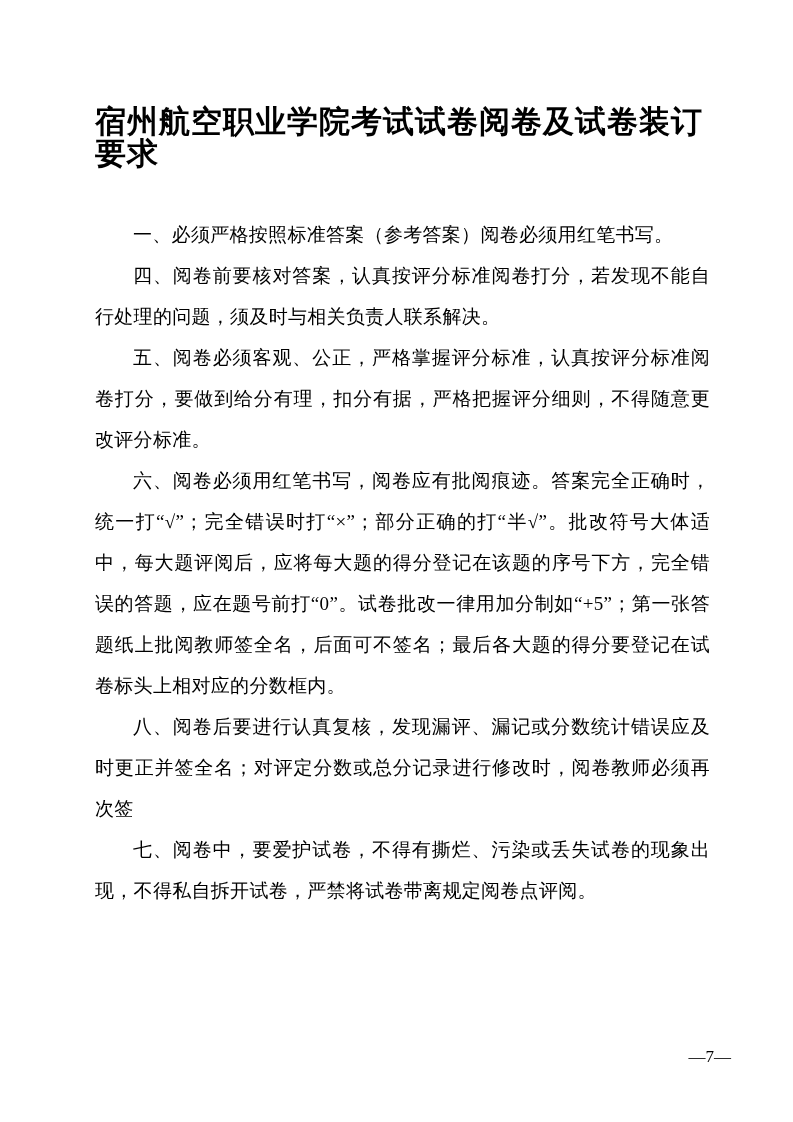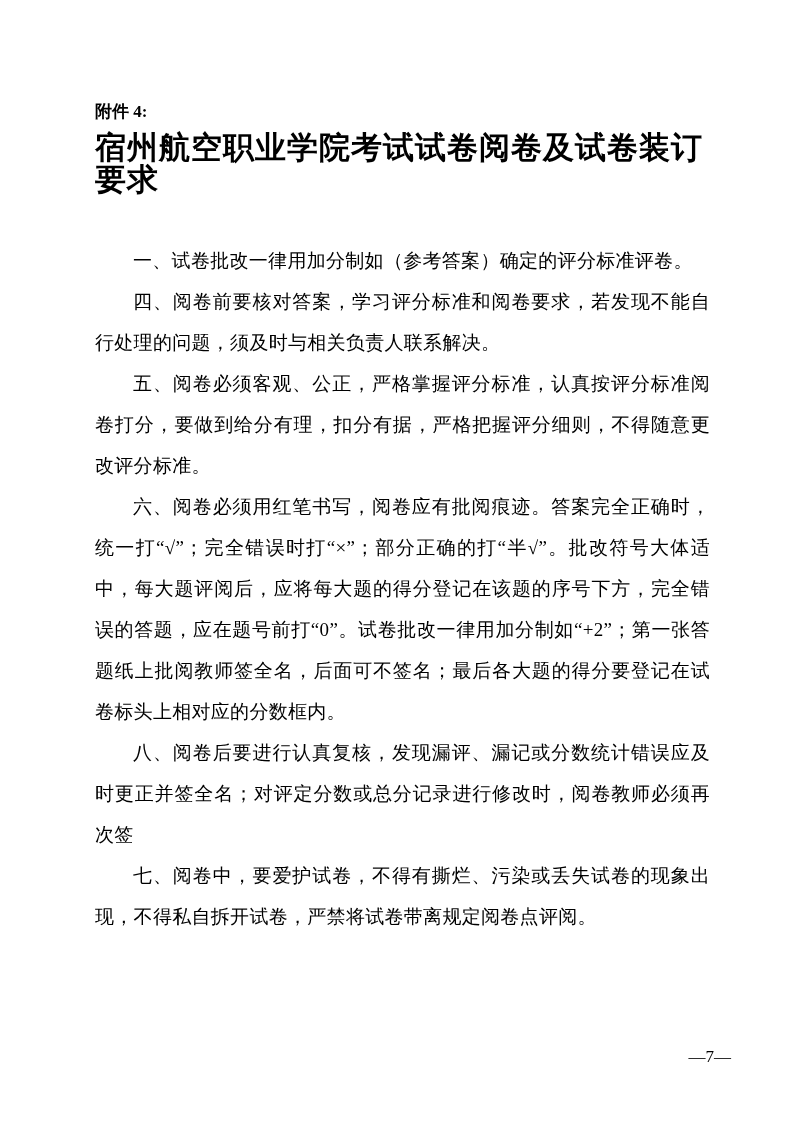--- a/index.html
+++ b/index.html
@@ -52,27 +52,26 @@
     bottom: 55px;
     font-size: 17px;
     line-height: 20px;
     font-family: "Liberation Serif", "DejaVu Serif", serif;
   }
 </style>
 </head>
 <body>
 
 <div class="page">
-  <div class="attachment-label">附件 4:</div>
 
   <h1 class="doc-title">宿州航空职业学院考试试卷阅卷及试卷装订要求</h1>
 
   <div class="doc-body">
-    <p>一、试卷批改一律用加分制如（参考答案）确定的评分标准评卷。</p>
-    <p>四、阅卷前要核对答案，学习评分标准和阅卷要求，若发现不能自行处理的问题，须及时与相关负责人联系解决。</p>
+    <p>一、必须严格按照标准答案（参考答案）阅卷必须用红笔书写。</p>
+    <p>四、阅卷前要核对答案，认真按评分标准阅卷打分，若发现不能自行处理的问题，须及时与相关负责人联系解决。</p>
     <p>五、阅卷必须客观、公正，严格掌握评分标准，认真按评分标准阅卷打分，要做到给分有理，扣分有据，严格把握评分细则，不得随意更改评分标准。</p>
-    <p>六、阅卷必须用红笔书写，阅卷应有批阅痕迹。答案完全正确时，统一打“√”；完全错误时打“×”；部分正确的打“半√”。批改符号大体适中，每大题评阅后，应将每大题的得分登记在该题的序号下方，完全错误的答题，应在题号前打“0”。试卷批改一律用加分制如“+2”；第一张答题纸上批阅教师签全名，后面可不签名；最后各大题的得分要登记在试卷标头上相对应的分数框内。</p>
+    <p>六、阅卷必须用红笔书写，阅卷应有批阅痕迹。答案完全正确时，统一打“√”；完全错误时打“×”；部分正确的打“半√”。批改符号大体适中，每大题评阅后，应将每大题的得分登记在该题的序号下方，完全错误的答题，应在题号前打“0”。试卷批改一律用加分制如“+5”；第一张答题纸上批阅教师签全名，后面可不签名；最后各大题的得分要登记在试卷标头上相对应的分数框内。</p>
     <p>八、阅卷后要进行认真复核，发现漏评、漏记或分数统计错误应及时更正并签全名；对评定分数或总分记录进行修改时，阅卷教师必须再次签</p>
     <p>七、阅卷中，要爱护试卷，不得有撕烂、污染或丢失试卷的现象出现，不得私自拆开试卷，严禁将试卷带离规定阅卷点评阅。</p>
   </div>
 
   <div class="page-number">—7—</div>
 </div>
 
 </body></html>

